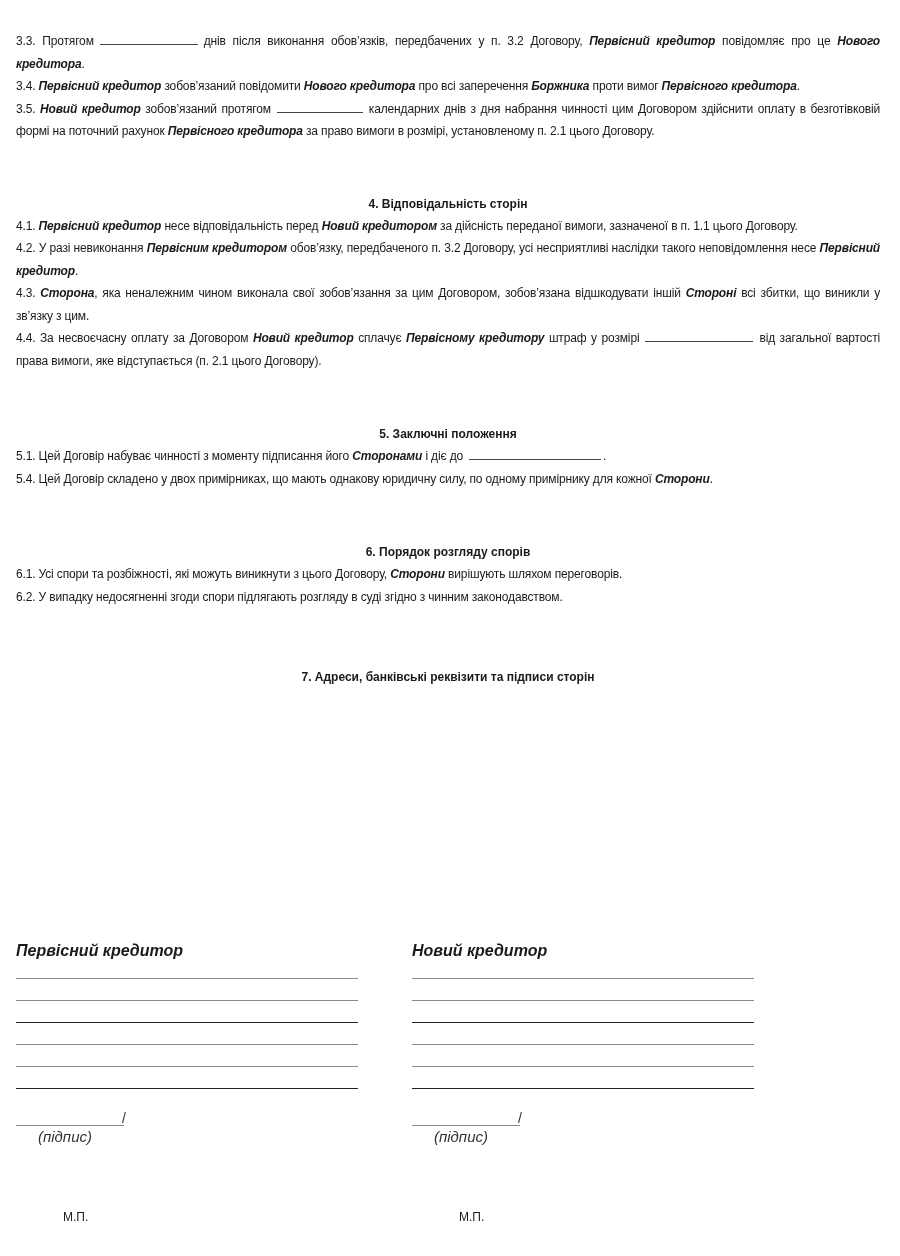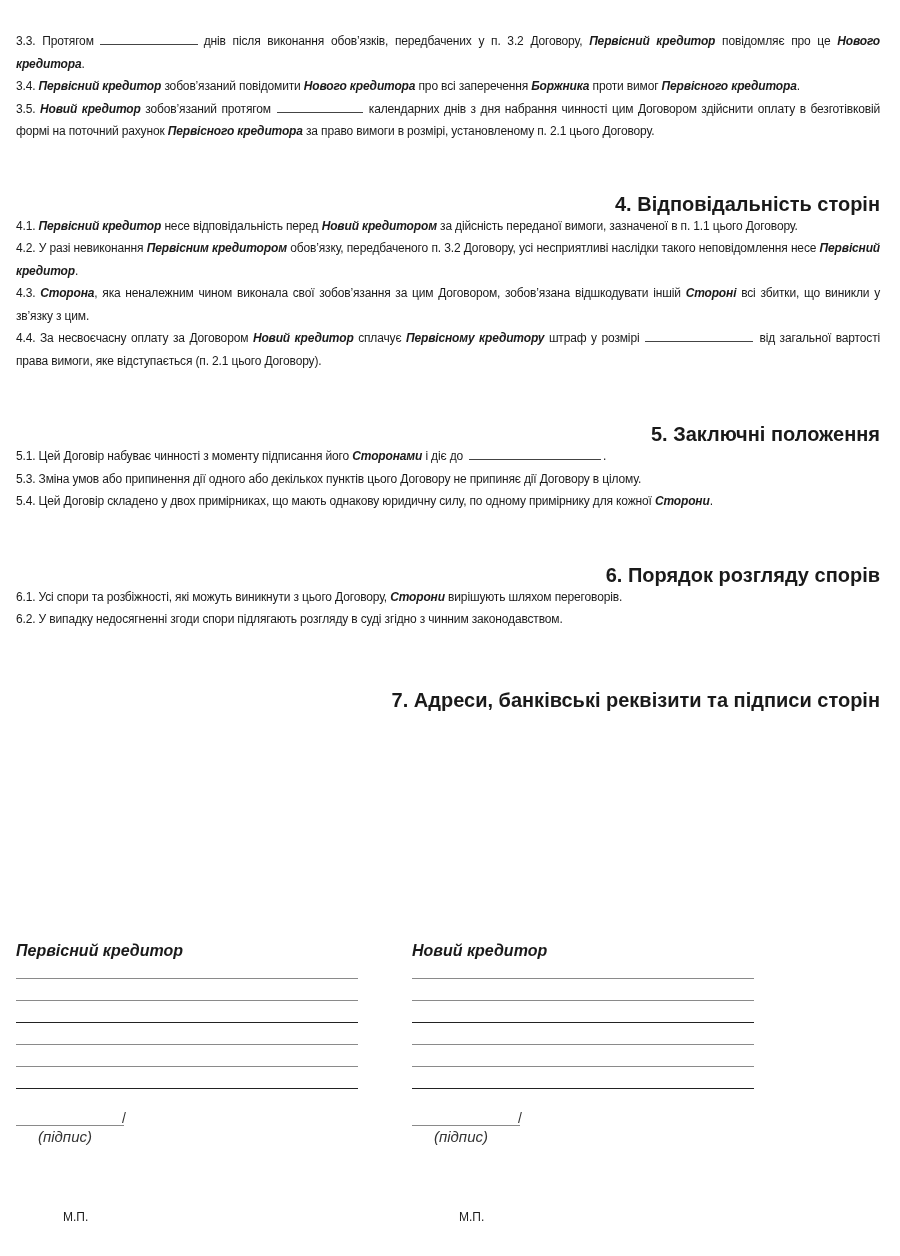--- a/index.html
+++ b/index.html
@@ -12,21 +12,21 @@
     font-size: 12px; line-height: 22.5px; text-align: justify; margin: 0;
     letter-spacing: -0.15px;
   }
   .p b { font-weight: bold; font-style: italic; }
   .blank { display: inline-block; border-bottom: 1px solid #444; height: 14px; vertical-align: baseline; margin: 0 6px; }
   .w100 { width: 98px; }
   .w85 { width: 86px; }
   .w110 { width: 108px; }
   .w130 { width: 132px; margin-right: 2px; }
   h2 {
-    font-size: 20px; font-weight: bold; text-align: right; margin: 0; line-height: 22px;
+    font-size: 12px; font-weight: bold; text-align: center; margin: 0; line-height: 22px;
   }
   .sec4 { margin-top: 50px; }
   .sec5 { margin-top: 51px; }
   .sec6 { margin-top: 51px; }
   .sec7 { margin-top: 58px; }
   .sign {
     position: absolute; top: 940px; left: 16px; width: 860px; height: 300px;
   }
   .col { position: absolute; top: 0; width: 345px; }
   .col.left { left: 0; }
@@ -54,21 +54,20 @@
   <p class="p"><span>3.5.</span> <b>Новий кредитор</b> <span>зобов’язаний протягом</span><span class="blank w85"></span><span>календарних днів з дня набрання чинності цим Договором здійснити оплату в безготівковій формі на поточний рахунок</span> <b>Первісного кредитора</b> <span>за право вимоги в розмірі, установленому п. 2.1 цього Договору.</span></p>
 
   <h2 class="sec4">4. Відповідальність сторін</h2>
   <p class="p"><span>4.1.</span> <b>Первісний кредитор</b> <span>несе відповідальність перед</span> <b>Новий кредитором</b> <span>за дійсність переданої вимоги, зазначеної в п. 1.1 цього Договору.</span></p>
   <p class="p"><span>4.2. У разі невиконання</span> <b>Первісним кредитором</b> <span>обов’язку, передбаченого п. 3.2 Договору, усі несприятливі наслідки такого неповідомлення несе</span> <b>Первісний кредитор</b><span>.</span></p>
   <p class="p"><span>4.3.</span> <b>Сторона</b><span>, яка неналежним чином виконала свої зобов’язання за цим Договором, зобов’язана відшкодувати іншій</span> <b>Стороні</b> <span>всі збитки, що виникли у зв’язку з цим.</span></p>
   <p class="p"><span>4.4. За несвоєчасну оплату за Договором</span> <b>Новий кредитор</b> <span>сплачує</span> <b>Первісному кредитору</b> <span>штраф у розмірі</span><span class="blank w110"></span><span>від загальної вартості права вимоги, яке відступається (п. 2.1 цього Договору).</span></p>
 
   <h2 class="sec5">5. Заключні положення</h2>
   <p class="p"><span>5.1. Цей Договір набуває чинності з моменту підписання його</span> <b>Сторонами</b> <span>і діє до</span><span class="blank w130"></span><span>.</span></p>
-  <p class="p">5.3. Зміна умов або припинення дії одного або декількох пунктів цього Договору не припиняє дії Договору в цілому.</p>
   <p class="p"><span>5.4. Цей Договір складено у двох примірниках, що мають однакову юридичну силу, по одному примірнику для кожної</span> <b>Сторони</b><span>.</span></p>
 
   <h2 class="sec6">6. Порядок розгляду спорів</h2>
   <p class="p"><span>6.1. Усі спори та розбіжності, які можуть виникнути з цього Договору,</span> <b>Сторони</b> <span>вирішують шляхом переговорів.</span></p>
   <p class="p">6.2. У випадку недосягненні згоди спори підлягають розгляду в суді згідно з чинним законодавством.</p>
 
   <h2 class="sec7">7. Адреси, банківські реквізити та підписи сторін</h2>
 </div>
 
 <div class="sign">

